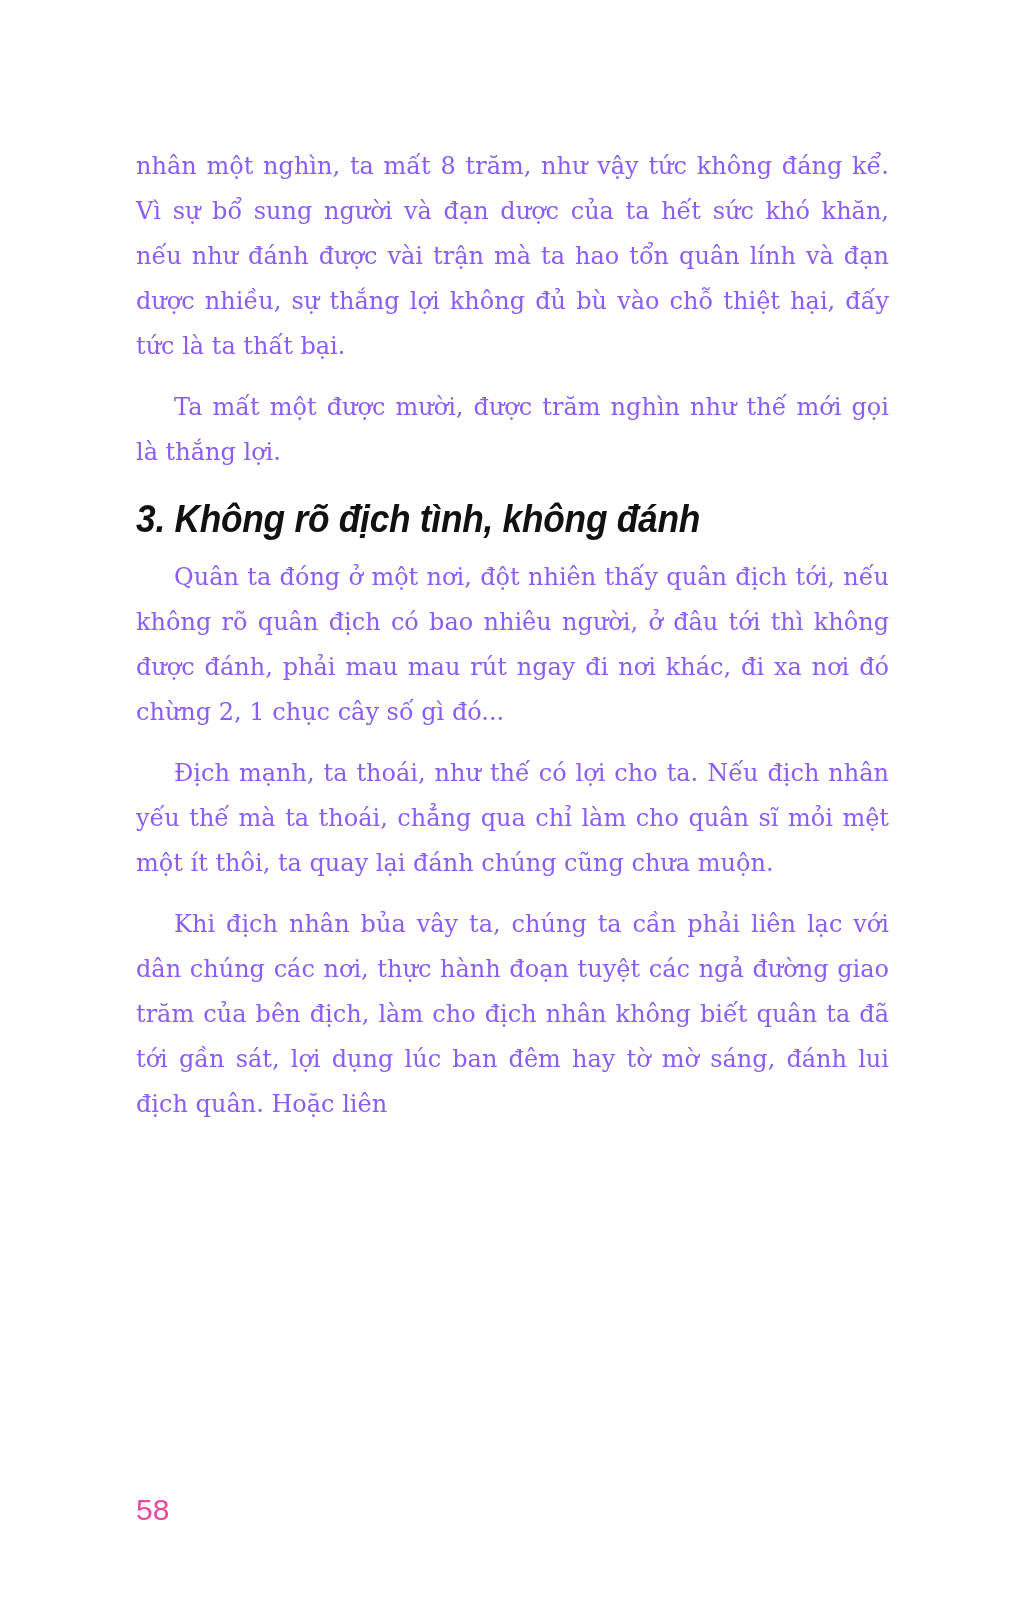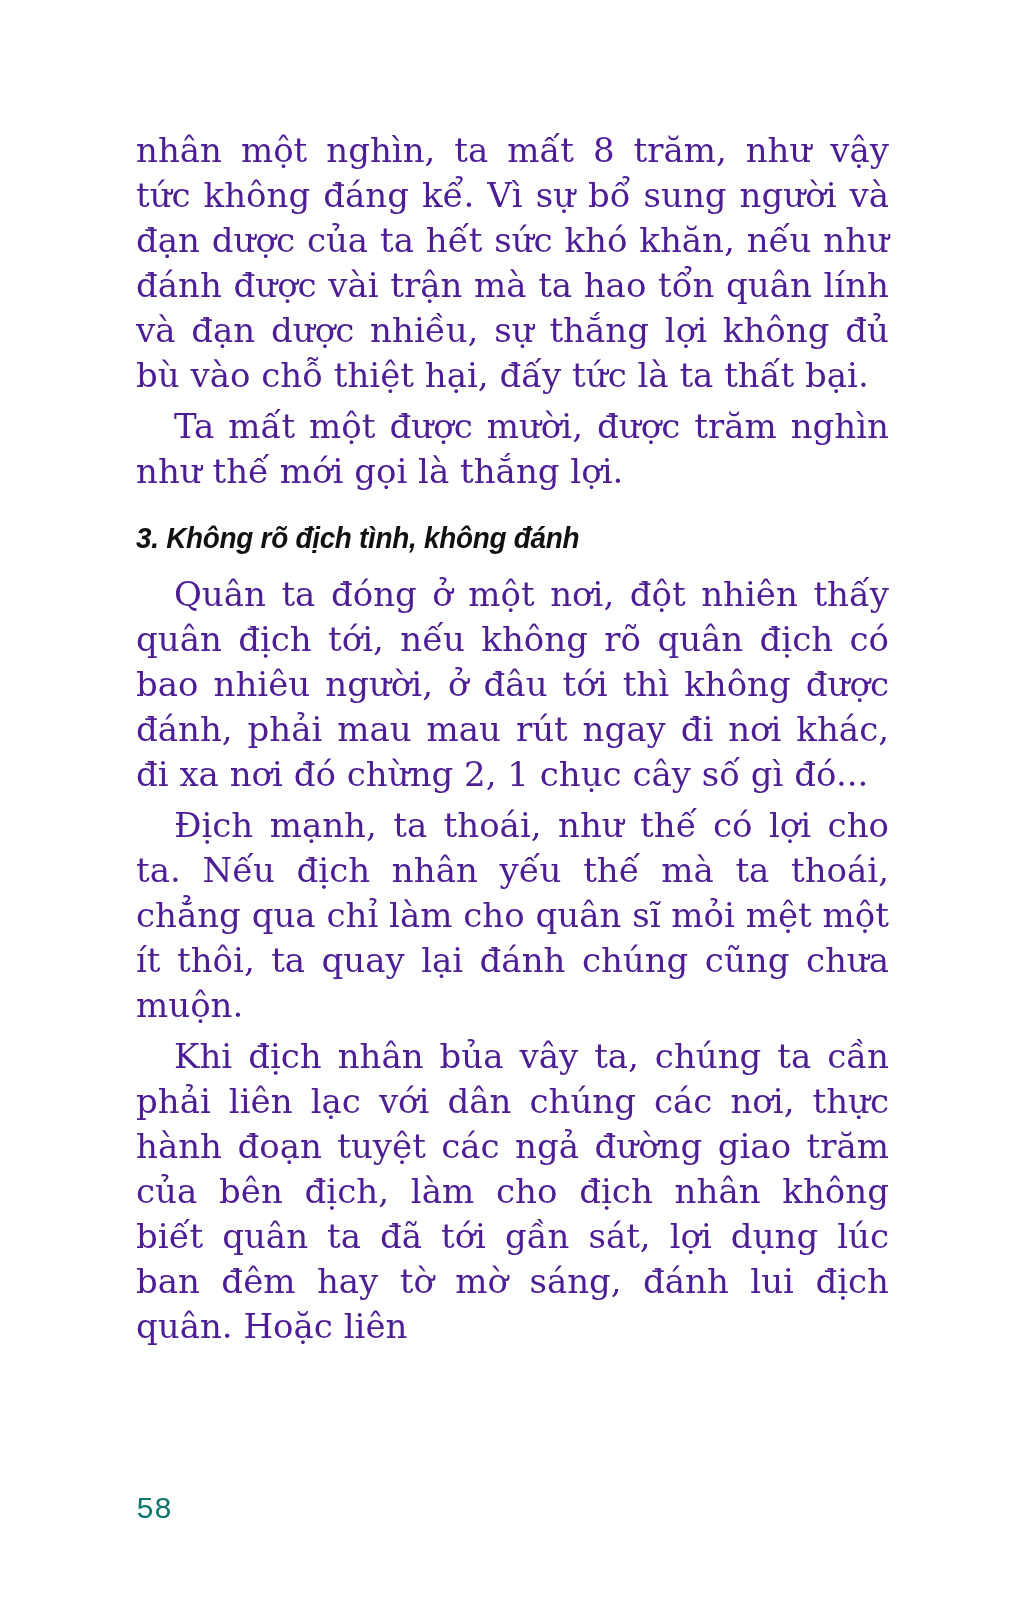--- a/index.html
+++ b/index.html
@@ -17,57 +17,57 @@
     color: #1a1a1a;
     font-family: "DejaVu Serif", serif;
   }
   .text-block {
     position: absolute;
     left: 136px;
     top: 128px;
     width: 753px;
   }
   .para {
-    margin: 0 0 6px 0;
-    font-size: 34px;
+    margin: 16px 0 6px 0;
+    font-size: 24px;
     line-height: 45px;
     text-align: justify;
     text-justify: inter-word;
-    color: #4c1d95;
+    color: #8b5cf6;
   }
   .para.indent {
     text-indent: 38px;
   }
   .para.continued {
     text-indent: 0;
   }
   .heading {
     margin: 24px 0 14px 0;
     font-family: "Liberation Sans", sans-serif;
     font-weight: bold;
     font-style: italic;
-    font-size: 30px;
+    font-size: 38px;
     line-height: 40px;
     color: #111111;
   }
   .heading-inner {
     display: inline-block;
     transform: scaleX(0.93);
     transform-origin: left center;
     white-space: nowrap;
     letter-spacing: -0.3px;
   }
   .page-number {
     position: absolute;
     left: 136px;
     top: 1490px;
     font-size: 30px;
     line-height: 40px;
-    font-family: Liberation Mono, monospace;
-    color: #0f766e;
+    font-family: Liberation Sans, sans-serif;
+    color: #ec4899;
   }
 </style>
 </head>
 <body>
 
 <div class="page">
   <main class="text-block">
 
     <p class="para continued">nhân một nghìn, ta mất 8 trăm, như vậy tức không đáng kể. Vì sự bổ sung người và đạn dược của ta hết sức khó khăn, nếu như đánh được vài trận mà ta hao tổn quân lính và đạn dược nhiều, sự thắng lợi không đủ bù vào chỗ thiệt hại, đấy tức là ta thất bại.</p>
 

